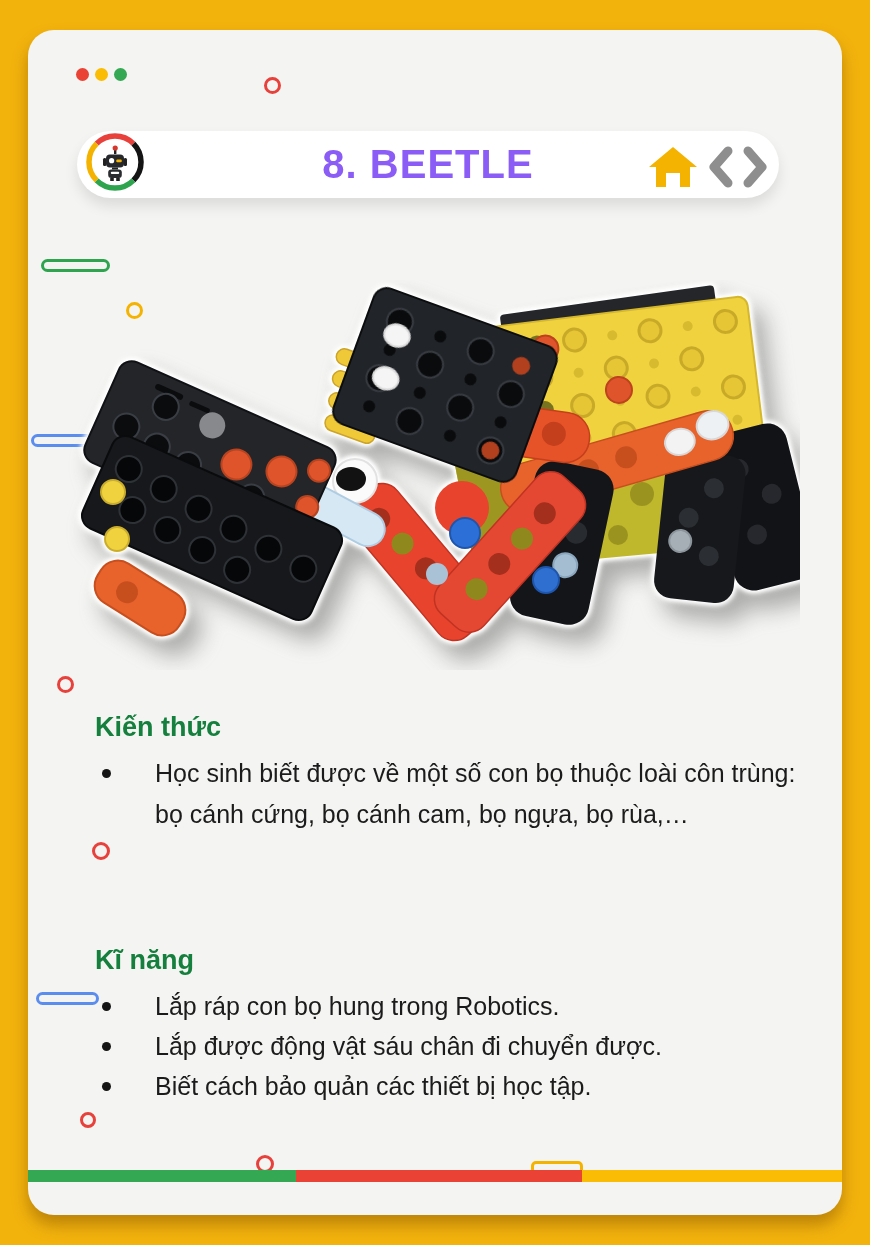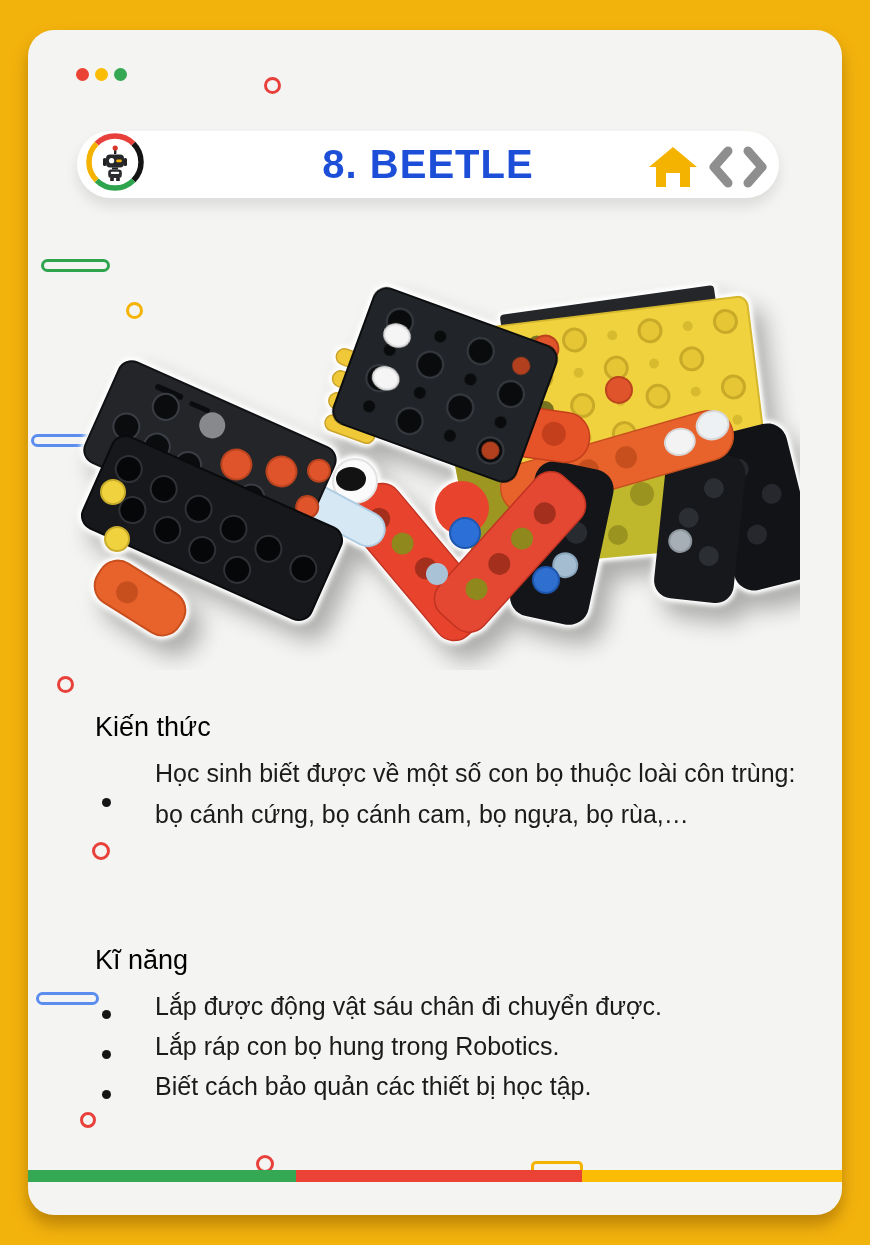--- a/index.html
+++ b/index.html
@@ -24,34 +24,34 @@
   .pill.blue { border:3px solid #5B8DEF; }
   .rect-outline { position:absolute; border:3px solid #F5B301; border-radius:5px; }
 
   
   .header { position:absolute; left:49px; top:101px; width:702px; height:67px;
             background:#FFFFFF; border-radius:34px;
             box-shadow:0 8px 14px rgba(0,0,0,.10); }
   .logo { position:absolute; left:55px; top:100px; width:64px; height:64px; }
   .title { position:absolute; left:49px; top:101px; width:702px; height:67px;
            display:flex; align-items:center; justify-content:center;
-           font-size:40px; font-weight:bold; letter-spacing:1px; color:#1d4ed8; }
+           font-size:40px; font-weight:bold; letter-spacing:1px; color:#8b5cf6; }
   .home-btn { position:absolute; left:620px; top:116px; width:50px; height:42px; cursor:pointer; }
   .nav-btn { position:absolute; top:114px; width:30px; height:46px; cursor:pointer; }
   .nav-prev { left:678px; } .nav-next { left:712px; }
 
   
   .beetle { position:absolute; left:32px; top:250px; width:740px; height:390px; }
   .sticker { filter: drop-shadow(0 0 2.5px #fff) drop-shadow(0 0 2.5px #fff)
                      drop-shadow(0 0 2px #fff) drop-shadow(12px 16px 11px rgba(95,95,95,.48)); }
 
   
   .section { position:absolute; left:67px; width:730px; color:#1B1B1B; }
-  .section h2 { font-size:27px; font-weight:normal; color:#000000; margin-bottom:10px; }
-  .bullet { display:flex; align-items:center; }
+  .section h2 { font-size:27px; font-weight:bold; color:#15803d; margin-bottom:10px; }
+  .bullet { display:flex; align-items:flex-start; }
   .bullet .bdot { flex:0 0 auto; width:9px; height:9px; border-radius:50%;
                   background:#151515; margin:16px 0 0 7px; }
   .bullet .btxt { margin-left:44px; font-size:25px; line-height:41px; max-width:665px; }
   .sec-knowledge { top:682px; }
   .sec-skills { top:915px; }
   .sec-skills .btxt { line-height:40px; }
 
   
   .bar { position:absolute; left:0; top:1140px; width:814px; height:12px; display:flex; }
   .bar .seg { height:100%; }
@@ -347,25 +347,25 @@
         <span class="btxt">Học sinh biết được về một số con bọ thuộc loài côn trùng: bọ cánh cứng, bọ cánh cam, bọ ngựa, bọ rùa,…</span>
       </div>
     </div>
 
     <div class="ring red" style="left:64px; top:812px; width:18px; height:18px;"></div>
 
     <div class="section sec-skills">
       <h2>Kĩ năng</h2>
       <div class="bullet">
         <span class="bdot"></span>
-        <span class="btxt">Lắp được động vật sáu chân đi chuyển được.</span>
+        <span class="btxt">Lắp ráp con bọ hung trong Robotics.</span>
       </div>
       <div class="bullet">
         <span class="bdot"></span>
-        <span class="btxt">Lắp ráp con bọ hung trong Robotics.</span>
+        <span class="btxt">Lắp được động vật sáu chân đi chuyển được.</span>
       </div>
       <div class="bullet">
         <span class="bdot"></span>
         <span class="btxt">Biết cách bảo quản các thiết bị học tập.</span>
       </div>
     </div>
 
     <div class="bar">
       <div class="seg" style="width:32.9%; background:#34A853;"></div>
       <div class="seg" style="width:35.2%; background:#EA4335;"></div>

